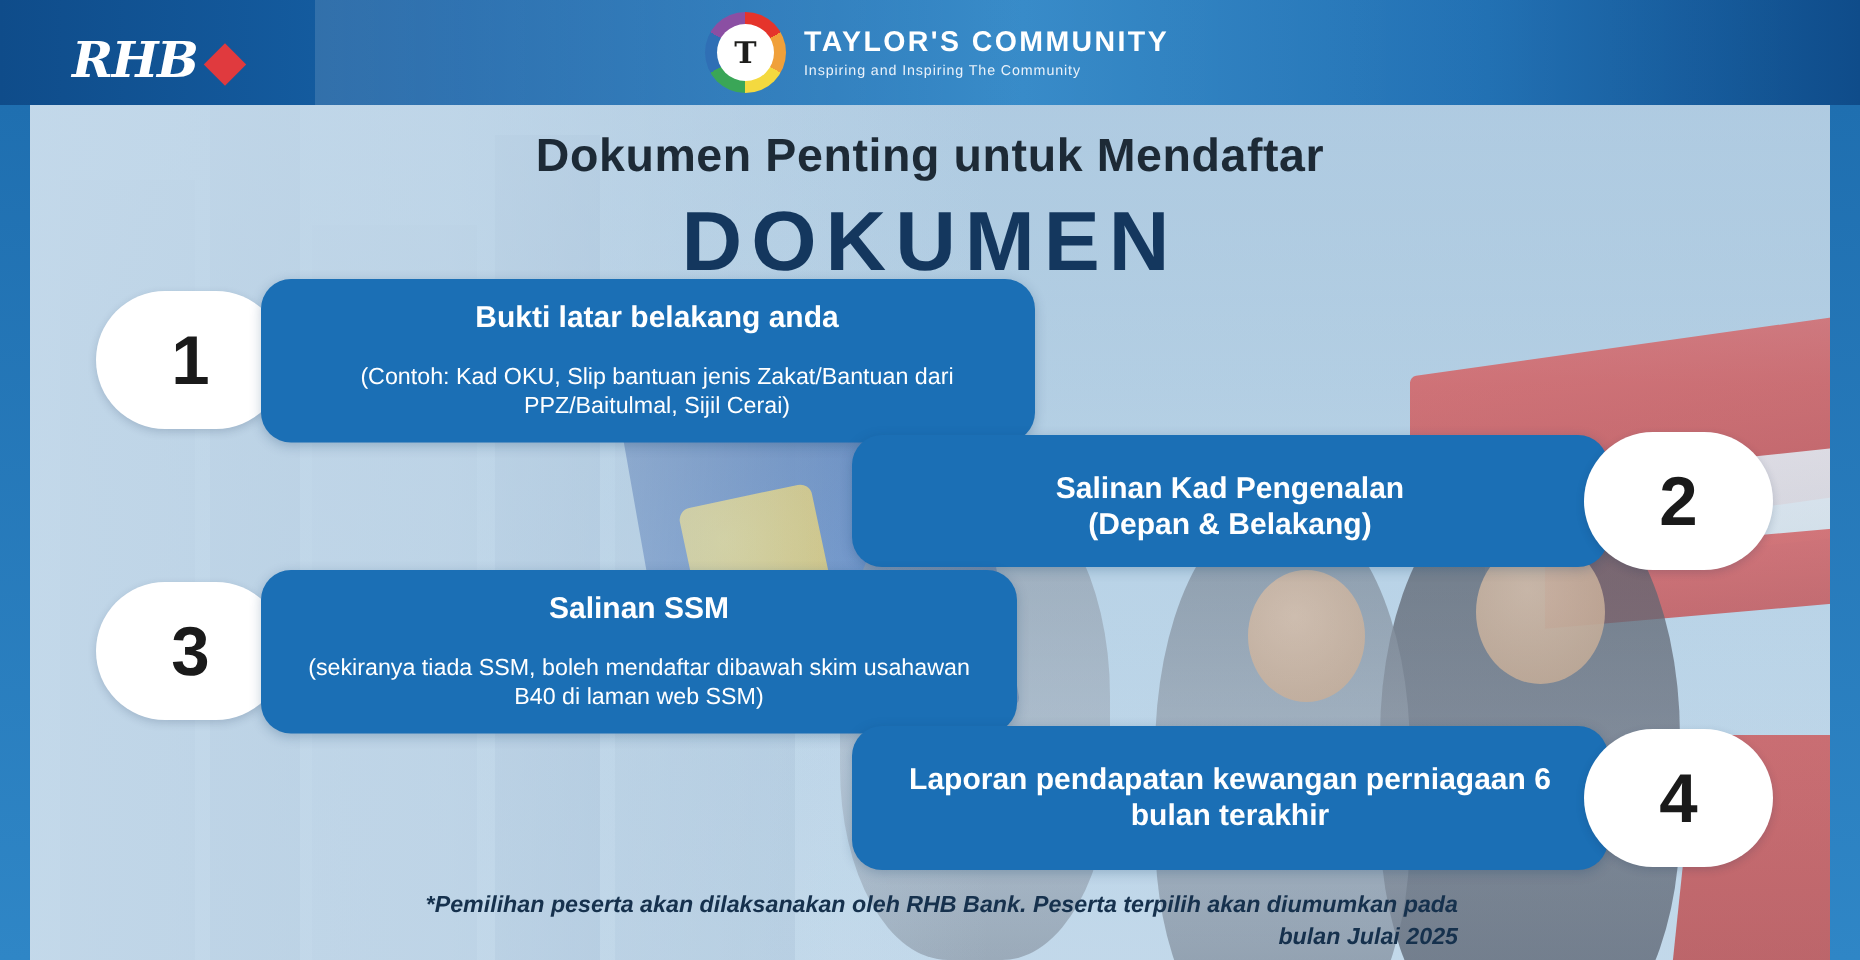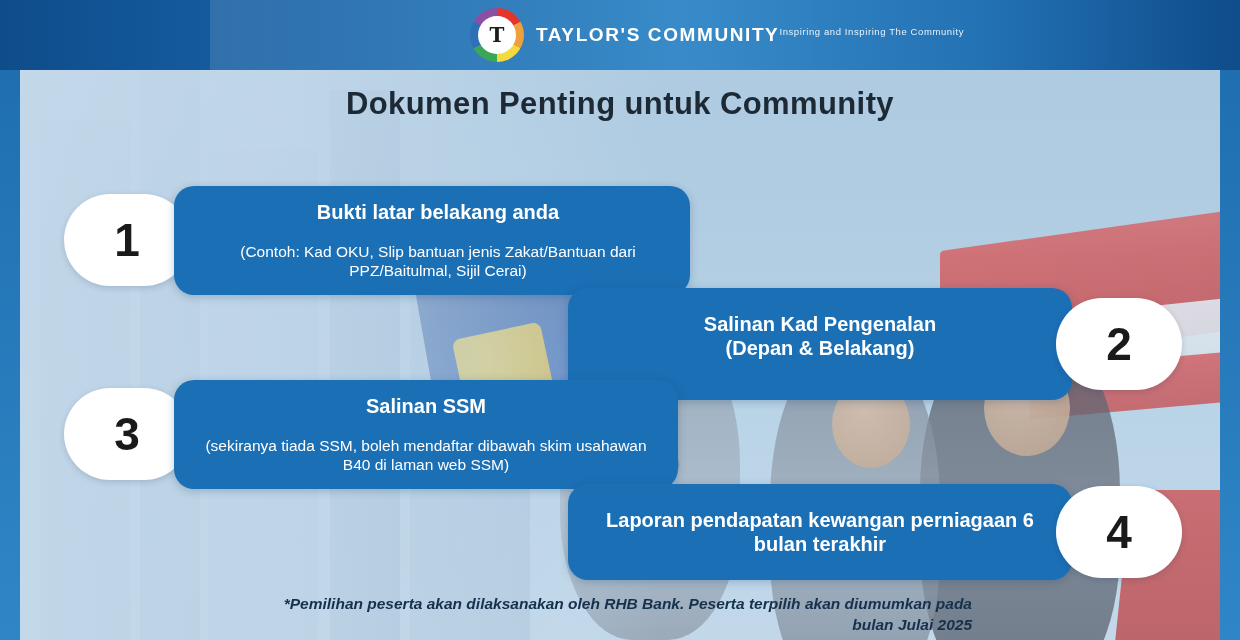--- a/index.html
+++ b/index.html
@@ -195,21 +195,21 @@
     border-radius: 50%;
     background: #ffffff;
     display: flex;
     align-items: center;
     justify-content: center;
     font-family: "DejaVu Serif", serif;
     font-weight: bold;
     font-size: 20px;
     color: #1d1d1b;
   }
-  .tc-words { display: flex; flex-direction: row; justify-content: center; }
+  .tc-words { display: flex; flex-direction: column; justify-content: center; }
   .tc-title {
     font-size: 19px; font-weight: bold; color: #ffffff;
     letter-spacing: 1.6px;
   }
   .tc-sub {
     font-size: 9.5px; color: #eaf2fa; letter-spacing: 0.6px; margin-top: 2px;
   }
   .jombiz {
     position: absolute;
     right: 52px; top: 20px;
@@ -291,21 +291,21 @@
   }
   .pill-sub {
     font-size: 15.5px;
     line-height: 1.25;
     margin-top: 18px;
   }
 
   #row1 { top: 186px; }
   #row1 .pill { width: 452px; margin-left: -16px; padding-left: 38px; }
   #row2 { top: 288px; }
-  #row2 .pill { width: 452px; margin-right: -16px; padding-top: 24px; padding-bottom: 40px; }
+  #row2 .pill { width: 452px; margin-right: -16px; padding-top: 24px; padding-bottom: 16px; }
   #row3 { top: 380px; }
   #row3 .pill { width: 452px; margin-left: -16px; }
   #row4 { top: 484px; }
   #row4 .pill { width: 452px; margin-right: -16px; padding-top: 24px; padding-bottom: 24px; }
 
   .footnote {
     position: absolute;
     left: 272px; top: 594px;
     width: 700px;
     font-size: 15.5px;
@@ -343,37 +343,42 @@
     <div class="flag-blue"></div>
     <div class="flag-yellow"></div>
     <div class="person p3"></div>
     <div class="bg-wash"></div>
     <div class="bg-leftwash"></div>
   </div>
 
   <div class="header">
     <div class="header-sheen"></div>
 
+    <div class="rhb-logo">
+      <span class="rhb-text">RHB</span>
+      <span class="rhb-diamond"></span>
+    </div>
 
     <div class="tc-logo">
       <span class="tc-mark">
         <span class="tc-mark-inner">T</span>
       </span>
       <span class="tc-words">
         <span class="tc-title">TAYLOR'S COMMUNITY</span>
         <span class="tc-sub">Inspiring and Inspiring The Community</span>
       </span>
     </div>
 
   </div>
 
   <div class="rail left"></div>
   <div class="rail right"></div>
 
-  <div class="title-1">Dokumen Penting untuk Community</div>
+  <div class="title-1">Dokumen Penting untuk Mendaftar</div>
+  <div class="title-2">DOKUMEN</div>
 
   <div class="row left-num" id="row1">
     <div class="num-badge">1</div>
     <div class="pill">
       <div class="pill-head">Bukti latar belakang anda</div>
       <div class="pill-sub">(Contoh: Kad OKU, Slip bantuan jenis Zakat/Bantuan dari PPZ/Baitulmal, Sijil Cerai)</div>
     </div>
   </div>
 
   <div class="row right-num" id="row2">

